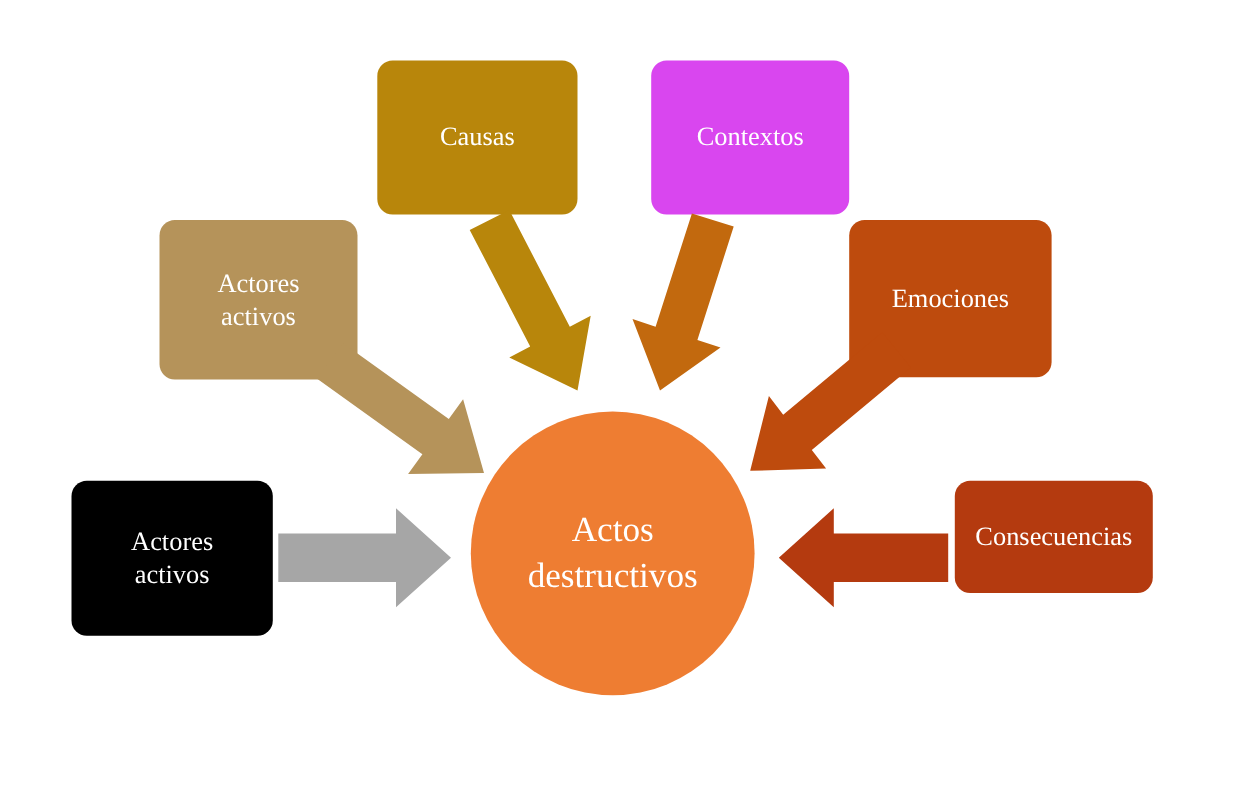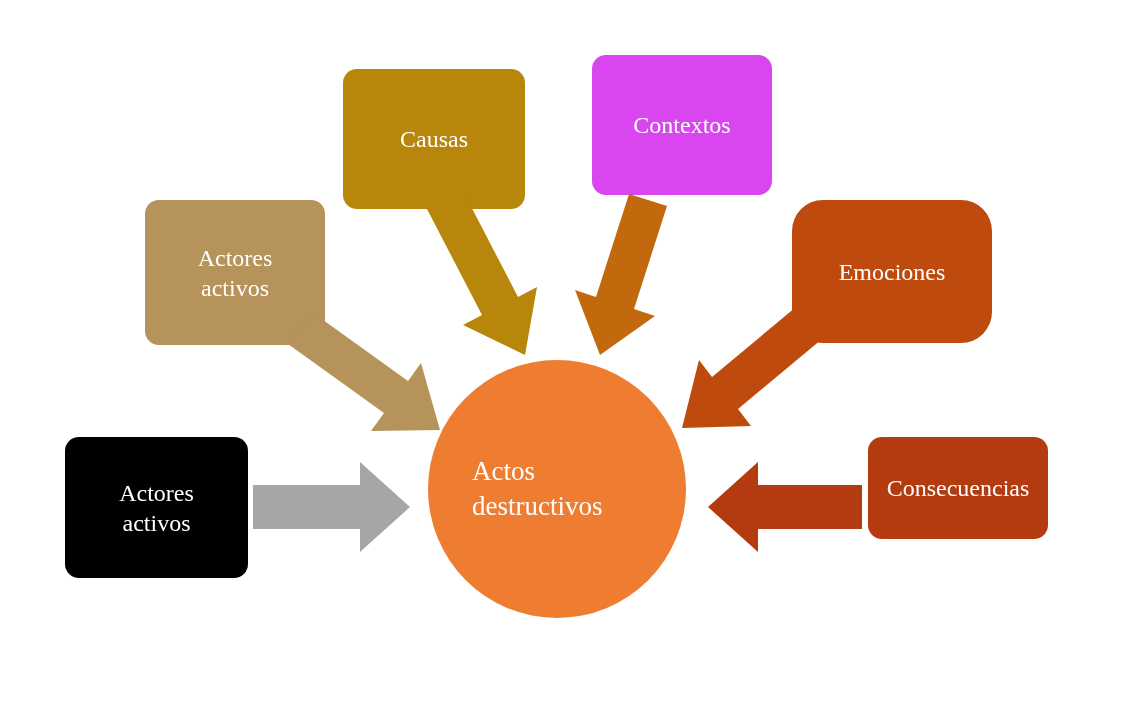--- a/index.html
+++ b/index.html
@@ -26,53 +26,54 @@
   }
   .node .label { display: inline-block; }
   .node .label.narrow { max-width: 120px; }
   .arrows {
     position: absolute;
     left: 0; top: 0;
     pointer-events: none;
   }
   .center-circle {
     position: absolute;
-    left: 428px; top: 360px;
+    left: 428px; top: 374px;
     width: 258px; height: 258px;
     border-radius: 50%;
     display: flex;
     align-items: center;
     justify-content: center;
-    font-size: 27px;
+    font-size: 32px;
+    text-align: center;
     line-height: 1.3;
   }
   .center-circle .label { display: inline-block; max-width: 170px; }
 </style>
 </head>
 <body>
 
 <div class="canvas" style="color: rgb(255, 255, 255);">
 
   <div class="node" style="left: 65px; top: 437px; width: 183px; height: 141px; background-color: #000000;">
     <span class="label narrow">Actores activos</span>
   </div>
 
   <div class="node" style="left: 145px; top: 200px; width: 180px; height: 145px; background-color: rgb(181, 147, 90);">
     <span class="label narrow">Actores activos</span>
   </div>
 
-  <div class="node" style="left: 343px; top: 69px; width: 182px; height: 140px; background-color: rgb(184, 134, 11);">
+  <div class="node" style="left: 343px; top: 55px; width: 182px; height: 140px; background-color: rgb(184, 134, 11);">
     <span class="label">Causas</span>
   </div>
 
   <div class="node" style="left: 592px; top: 55px; width: 180px; height: 140px; background-color: #d946ef;">
     <span class="label">Contextos</span>
   </div>
 
-  <div class="node" style="left: 792px; top: 200px; width: 200px; height: 143px; background-color: rgb(190, 75, 13); border-radius: 31px;">
+  <div class="node" style="left: 772px; top: 200px; width: 184px; height: 143px; background-color: rgb(190, 75, 13);">
     <span class="label">Emociones</span>
   </div>
 
   <div class="node" style="left: 868px; top: 437px; width: 180px; height: 102px; background-color: rgb(180, 58, 15);">
     <span class="label">Consecuencias</span>
   </div>
 
   <svg class="arrows" width="1129" height="714" viewBox="0 0 1129 714">
 
     <polygon points="253,485 360,485 360,462 410,507 360,552 360,529 253,529" fill="#A6A6A6"></polygon>

